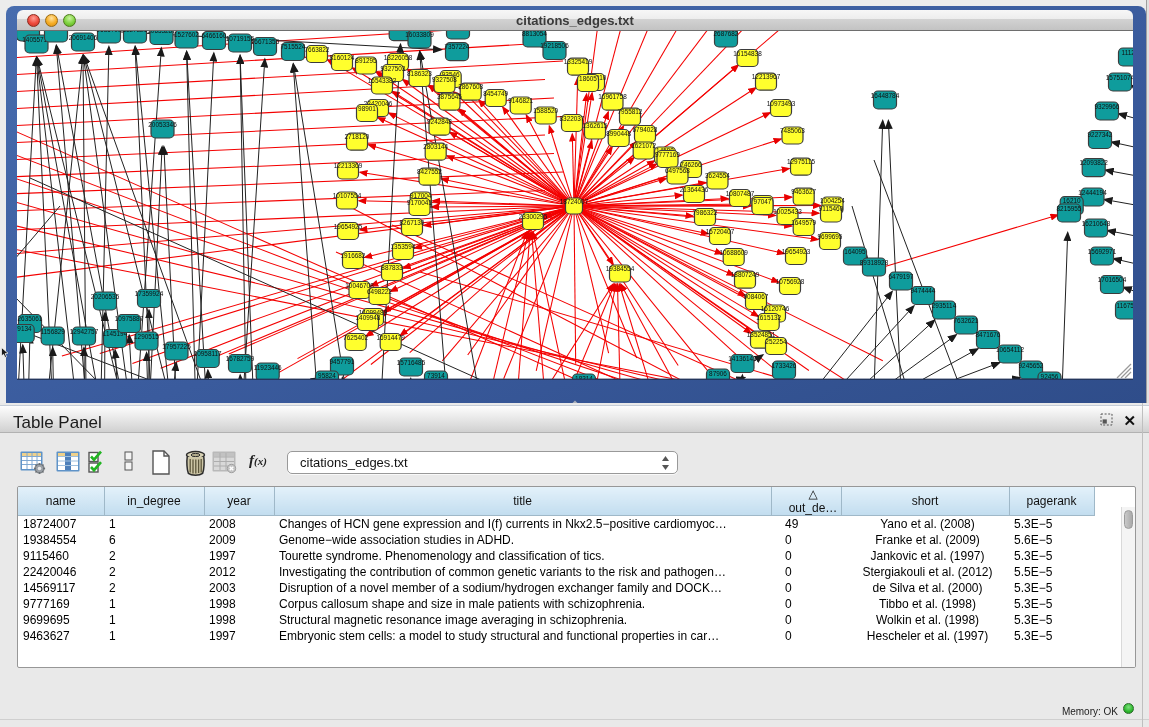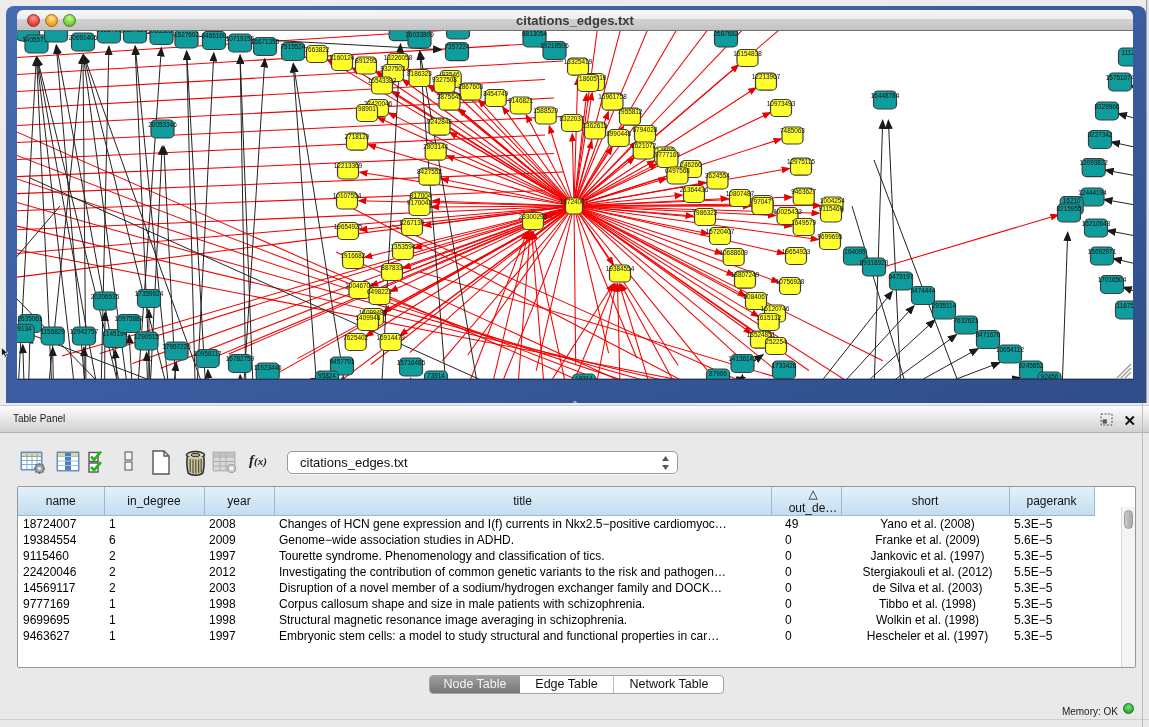--- a/index.html
+++ b/index.html
@@ -21,21 +21,21 @@
   font-size:13px; font-weight:700; color:#3a3a3a; }
 
 
 
 #rstrip { position:absolute; left:1146px; top:0; width:3px; height:403px; background:#e0e0e0; border-left:1px solid #9f9f9f; }
 
 
 #tp { position:absolute; left:0; top:403px; width:1149px; height:324px; background:#e9e9e9; }
 #tpbar { position:absolute; left:0; top:2px; width:1149px; height:28px;
   background:linear-gradient(#fdfdfd,#dedede 70%,#d0d0d0); border-bottom:1px solid #b2b2b2; border-top:1px solid #c5cdd8;}
-#tpbar .lbl { position:absolute; left:13px; top:7px; font-size:10px; color:#1c1c1c; }
+#tpbar .lbl { position:absolute; left:13px; top:7px; font-size:17px; color:#1c1c1c; }
 #fl { position:absolute; right:36px; top:7px; width:13px; height:13px; }
 #cl { position:absolute; right:13px; top:6px; font-size:15px; font-weight:700; color:#111; }
 
 
 #tbar { position:absolute; left:0; top:30px; width:1149px; height:42px; }
 .ticon { position:absolute; top:17px; }
 #combo { position:absolute; left:287px; top:18px; width:391px; height:23px; background:#ffffff;
   border:1px solid #999; border-radius:5px; font-size:13px; color:#111; line-height:21px; padding-left:12px;
   box-shadow:0 1px 0 rgba(255,255,255,.7); }
 
@@ -714,21 +714,21 @@
               <td class="c4">0</td>
               <td class="c5">Stergiakouli et al. (2012)</td>
               <td class="c6">5.5E−5</td>
             </tr>
 <tr>
 <td class="c0">14569117</td>
               <td class="c1">2</td>
               <td class="c2">2003</td>
 <td class="c3">Disruption of a novel member of a sodium/hydrogen exchanger family and DOCK…</td>
               <td class="c4">0</td>
-              <td class="c5">de Silva et al. (2003)</td>
+              <td class="c5">de Silva et al. (2000)</td>
               <td class="c6">5.3E−5</td>
             </tr>
 <tr>
 <td class="c0">9777169</td>
               <td class="c1">1</td>
               <td class="c2">1998</td>
 <td class="c3">Corpus callosum shape and size in male patients with schizophrenia.</td>
               <td class="c4">0</td>
               <td class="c5">Tibbo et al. (1998)</td>
               <td class="c6">5.3E−5</td>
@@ -750,22 +750,17 @@
               <td class="c4">0</td>
               <td class="c5">Hescheler et al. (1997)</td>
               <td class="c6">5.3E−5</td>
             </tr>
       </tbody>
         </table>
       <div id="vsb">
           <div class="thumb"></div>
         </div>
     </div>
-    <div id="tabs">
-      <div class="seg sel">Node Table</div>
-      <div class="seg s2">Edge Table</div>
-      <div class="seg s3">Network Table</div>
-    </div>
     <div id="botline"></div>
     <div id="mem">Memory: OK</div>
     <div id="memdot"></div>
     <div id="rline"></div>
   </div>
 </div>
 </body></html>

